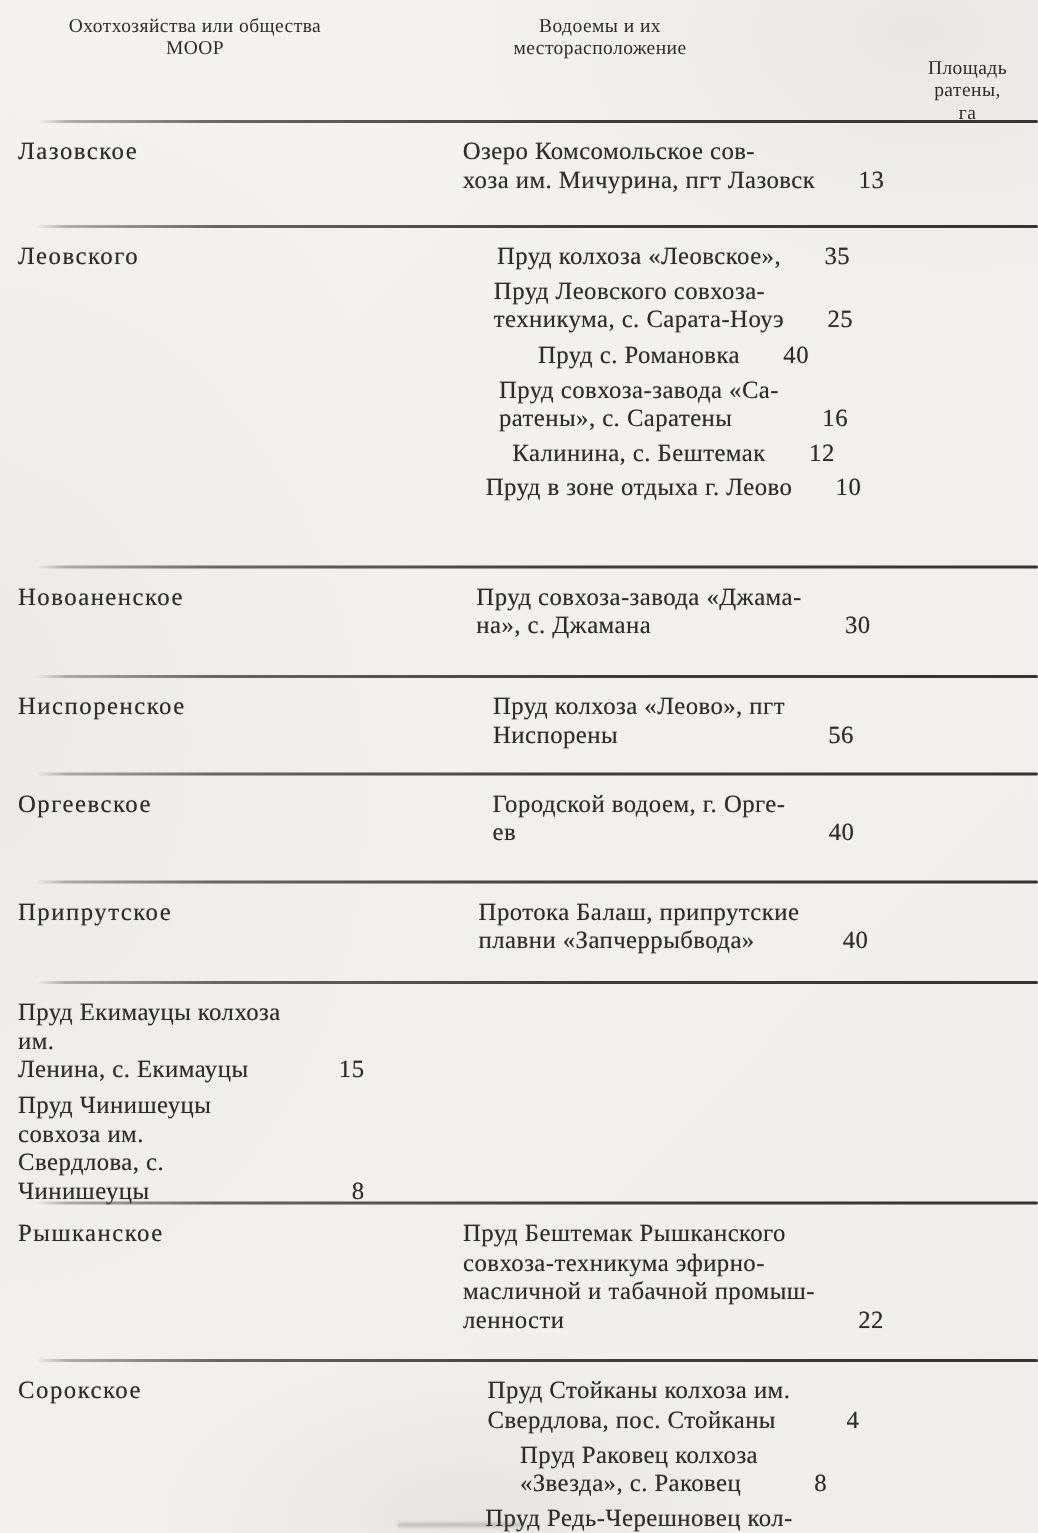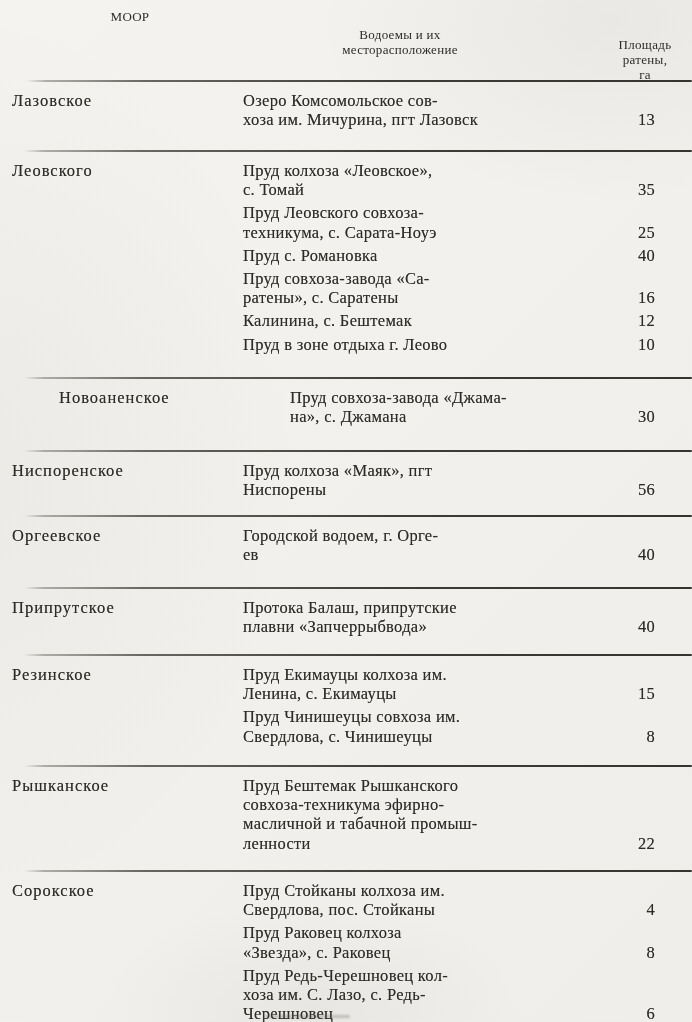--- a/index.html
+++ b/index.html
@@ -27,21 +27,21 @@
     position: relative;
     min-height: 78px;
     display: flex;
     box-sizing: border-box;
     padding-top: 9px;
     font-size: 13px;
     line-height: 15px;
     letter-spacing: 0.3px;
   }
   .hcol1 { width: 260px; text-align: center; }
-  .hcol2 { width: 280px; text-align: center; margin-top: 18px; }
+  .hcol2 { width: 280px; text-align: center; }
   .hcol3 { flex: 1; text-align: center; padding-left: 58px; margin-top: 28px; }
 
   
   .rule {
     height: 2px;
     background: linear-gradient(to right,
       rgba(95,92,86,0) 0%,
       rgba(95,92,86,0.45) 3%,
       rgba(70,68,62,0.8) 18%,
       #3f3d38 55%,
@@ -50,21 +50,21 @@
   }
   .header-rule { position: absolute; left: 26px; right: 0; bottom: 0; }
 
   
   .sec { position: relative; box-sizing: border-box; }
   .sec-rule { position: absolute; left: 24px; right: 0; bottom: 0; }
   .sec:last-of-type .sec-rule { display: none; }
 
   #sections .sec:nth-of-type(1) { min-height: 70px; }
   #sections .sec:nth-of-type(2) { min-height: 227px; }
-  #sections .sec:nth-of-type(3) { min-height: 73px; padding-left: 47px; }
+  #sections .sec:nth-of-type(3) { min-height: 73px; }
   #sections .sec:nth-of-type(4) { min-height: 65px; }
   #sections .sec:nth-of-type(5) { min-height: 72px; }
   #sections .sec:nth-of-type(6) { min-height: 67px; }
   #sections .sec:nth-of-type(7) { min-height: 111px; }
   #sections .sec:nth-of-type(8) { min-height: 105px; }
   #sections .sec:nth-of-type(9) { min-height: 154px; }
 
   .sec-grid {
     display: grid;
     grid-template-columns: 231px 1fr;
@@ -74,21 +74,21 @@
   .society {
     font-size: 16.5px;
     line-height: 19.2px;
     letter-spacing: 1px;
     text-shadow: 0 0 0.5px rgba(46,44,39,0.55);
   }
   .entries { display: flex; flex-direction: column; gap: 4px; }
   .entry {
     display: flex;
     align-items: flex-end;
-    justify-content: space-between;
+    justify-content: center;
   }
   .entry-lines { max-width: 330px; }
   .line, .area {
     font-size: 16.5px;
     line-height: 19.2px;
     letter-spacing: 0.3px;
     text-shadow: 0 0 0.5px rgba(46,44,39,0.5);
   }
   .area {
     min-width: 46px;
@@ -108,20 +108,21 @@
     filter: blur(1px);
   }
 </style>
 </head>
 <body>
 
 <div class="page">
 
   <div class="header">
     <div class="hcol1">
+      <div>Охотхозяйства или общества</div>
       <div>МООР</div>
     </div>
     <div class="hcol2">
       <div>Водоемы и их</div>
       <div>месторасположение</div>
     </div>
     <div class="hcol3">
       <div>Площадь</div>
       <div>ратены,</div>
       <div>га</div>
@@ -145,21 +146,20 @@
         </div>
         <div class="rule sec-rule"></div>
       </section>
       <section class="sec">
         <div class="sec-grid">
           <div class="society">Леовского</div>
           <div class="entries">
             <div class="entry">
               <div class="entry-lines">
                 <div class="line">Пруд колхоза «Леовское»,</div>
-                <div class="line">с. Томай</div>
               </div>
               <div class="area">35</div>
             </div>
             <div class="entry">
               <div class="entry-lines">
                 <div class="line">Пруд Леовского совхоза-</div>
                 <div class="line">техникума, с. Сарата-Ноуэ</div>
               </div>
               <div class="area">25</div>
             </div>
@@ -206,21 +206,21 @@
           </div>
         </div>
         <div class="rule sec-rule"></div>
       </section>
       <section class="sec">
         <div class="sec-grid">
           <div class="society">Ниспоренское</div>
           <div class="entries">
             <div class="entry">
               <div class="entry-lines">
-                <div class="line">Пруд колхоза «Маяк», пгт</div>
+                <div class="line">Пруд колхоза «Леово», пгт</div>
                 <div class="line">Ниспорены</div>
               </div>
               <div class="area">56</div>
             </div>
           </div>
         </div>
         <div class="rule sec-rule"></div>
       </section>
       <section class="sec">
         <div class="sec-grid">
@@ -247,21 +247,20 @@
                 <div class="line">плавни «Запчеррыбвода»</div>
               </div>
               <div class="area">40</div>
             </div>
           </div>
         </div>
         <div class="rule sec-rule"></div>
       </section>
       <section class="sec">
         <div class="sec-grid">
-          <div class="society">Резинское</div>
           <div class="entries">
             <div class="entry">
               <div class="entry-lines">
                 <div class="line">Пруд Екимауцы колхоза им.</div>
                 <div class="line">Ленина, с. Екимауцы</div>
               </div>
               <div class="area">15</div>
             </div>
             <div class="entry">
               <div class="entry-lines">

